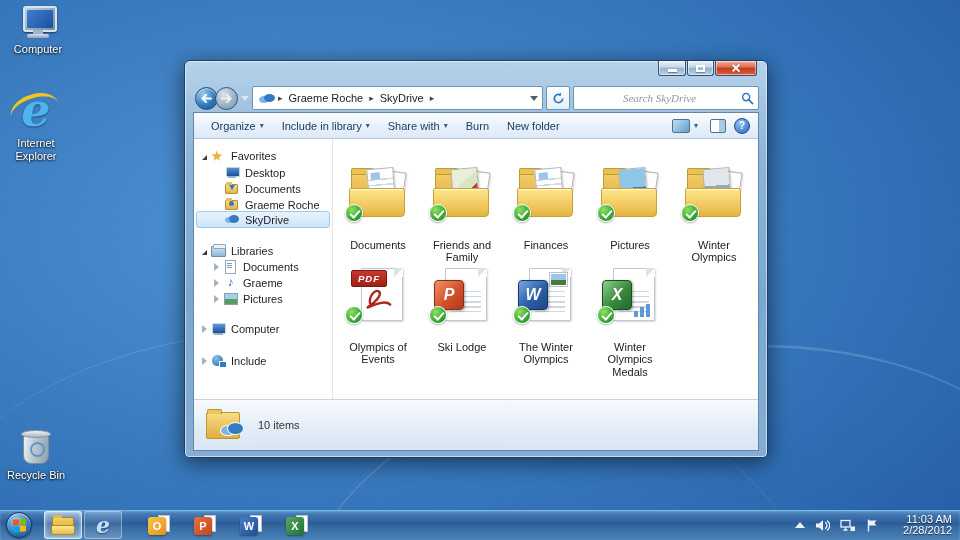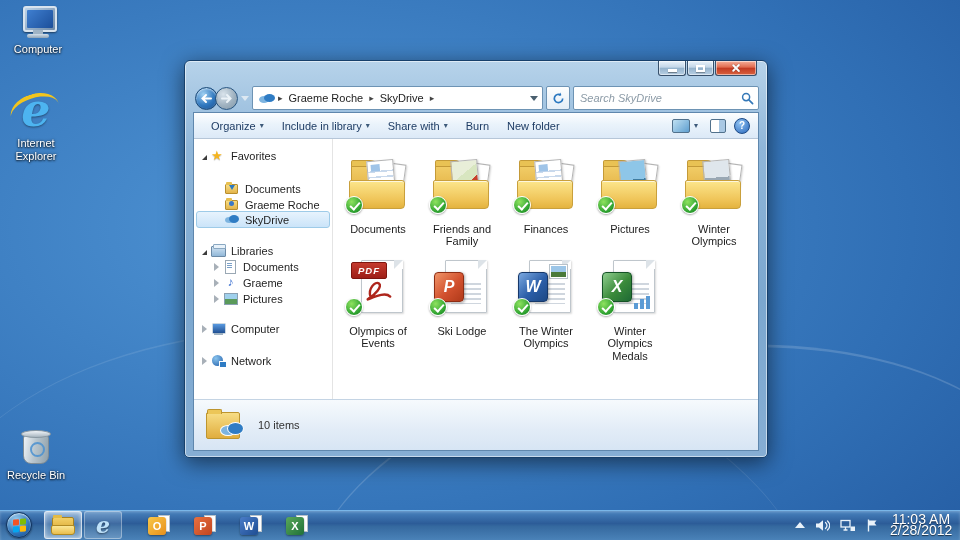--- a/index.html
+++ b/index.html
@@ -52,21 +52,21 @@
   .addr-box{flex:1;height:22px;background:#fff;border:1px solid #6d93b4;border-radius:2px;display:flex;align-items:center;padding:0 4px;font-size:11px;color:#222;}
   .crumb{padding:0 5px;white-space:nowrap;cursor:default;}
   .csep{color:#444;font-size:9px;padding:0 1px;}
   .sky-mini{width:16px;height:11px;position:relative;flex:none;margin:0 2px;}
   .sky-mini i{position:absolute;border-radius:50%;}
   .sky-mini .c1{left:0;top:3px;width:10px;height:7px;background:#7db4e0;}
   .sky-mini .c2{left:5px;top:1px;width:11px;height:8px;background:#2f7cc4;}
   .addr-dd{margin-left:auto;width:0;height:0;border-left:4px solid transparent;border-right:4px solid transparent;border-top:5px solid #4a606f;}
   .refresh-btn{width:22px;height:22px;background:linear-gradient(#fdfefe,#e4eef7);border:1px solid #6d93b4;border-radius:2px;display:flex;align-items:center;justify-content:center;flex:none;}
   .search-box{width:176px;height:22px;background:#fff;border:1px solid #6d93b4;border-radius:2px;display:flex;align-items:center;flex:none;padding:0 4px;}
-  .search-box input{border:none;outline:none;flex:1;font-size:11px;font-style:italic;color:#444;font-family:Liberation Sans, sans-serif;background:transparent;min-width:0;}
+  .search-box input{border:none;outline:none;flex:1;font-size:11px;font-style:italic;color:#444;font-family:Liberation Serif, serif;background:transparent;min-width:0;text-align:center;}
   .search-box input::placeholder{color:#8b9aa6;font-style:italic;}
 
   .content{position:absolute;left:8px;right:8px;top:51px;bottom:6px;background:#fff;border:1px solid #5f87ad;box-sizing:border-box;display:flex;flex-direction:column;}
   .cmdbar{height:25px;flex:none;background:linear-gradient(#fdfeff,#eaf3fb 45%,#dce9f7);border-bottom:1px solid #b6c6d8;display:flex;align-items:center;font-size:11px;color:#1e3c64;padding:0 8px;}
   .cmd{padding:3px 9px;border-radius:2px;display:flex;align-items:center;gap:4px;cursor:default;white-space:nowrap;}
   .cmd .dd{font-size:8px;color:#3d5a7a;}
   .cmd-right{margin-left:auto;display:flex;align-items:center;gap:8px;}
   .views-ic{width:16px;height:12px;background:linear-gradient(135deg,#bfe0f2,#5f9fd0);border:1px solid #51718c;border-radius:2px;}
   .pane-ic{width:14px;height:12px;border:1px solid #51718c;border-radius:2px;background:linear-gradient(90deg,#fff 55%,#a9c8e4 55%);}
   .help-ic{width:16px;height:16px;border-radius:50%;background:radial-gradient(circle at 35% 30%,#8fc2f2,#2a68bc);color:#fff;font-size:10px;font-weight:bold;display:flex;align-items:center;justify-content:center;border:1px solid #1c4a86;box-sizing:border-box;}
@@ -100,21 +100,21 @@
   .i-pic i{position:absolute;left:1px;top:1px;width:12px;height:10px;border:1px solid #8aa0b2;background:linear-gradient(180deg,#9fd0ec 55%,#5a9a5a 55%);}
   .i-comp i{position:absolute;left:1px;top:1px;width:12px;height:9px;background:linear-gradient(#5a9ae0,#204f92);border:1.5px solid #cbd8e2;border-radius:1px;}
   .i-comp b{position:absolute;left:3px;top:11px;width:9px;height:2px;background:#9fb2c2;}
   .i-net i{position:absolute;left:1px;top:1px;width:11px;height:11px;border-radius:50%;background:radial-gradient(circle at 35% 30%,#8ac4ee,#1d5ca8);}
   .i-net b{position:absolute;left:8px;top:7px;width:6px;height:5px;background:#2f7cc4;border:1px solid #fff;}
   .divider{position:absolute;left:138px;top:0;bottom:0;width:1px;background:#e4e4e4;}
 
   .files{position:absolute;left:139px;top:0;right:0;bottom:0;display:grid;grid-template-columns:repeat(5,84px);grid-auto-rows:102px;padding:10px 0 0 3px;}
   .tile{width:84px;text-align:center;cursor:default;}
   .tile .label{font-size:11px;color:#1c1c1c;line-height:1.12;margin-top:3px;padding:0 2px;}
-  .ficon{position:relative;width:58px;height:58px;margin:8px auto;}
+  .ficon{position:relative;width:58px;height:58px;margin:16px auto;}
 
   .f-tab{position:absolute;left:2px;top:3px;width:22px;height:9px;background:#e9c254;border:1px solid #c49a38;border-bottom:none;border-radius:2px 3px 0 0;}
   .f-back{position:absolute;left:2px;top:9px;width:50px;height:32px;background:linear-gradient(#f1cc66,#dfa939);border:1px solid #c49a38;border-radius:1px;}
   .pg{position:absolute;background:#fff;border:1px solid #b4b4b4;box-shadow:1px 1px 2px rgba(0,0,0,.18);}
   .pg-b{right:3px;top:6px;width:22px;height:36px;transform:rotate(8deg);}
   .pg-f{right:12px;top:3px;width:25px;height:41px;transform:rotate(-5deg);}
   .pg-f.doc{background:
      linear-gradient(180deg,#fff 0 6px,transparent 6px),
      repeating-linear-gradient(180deg,#fff 0 4px,#c9d9ec 4px 5.5px);background-color:#fff;}
   .pg-f.doc:before{content:"";position:absolute;left:3px;top:3px;width:9px;height:7px;background:#9fc4e8;}
@@ -174,21 +174,21 @@
   .app-ic{position:absolute;top:5px;width:22px;height:20px;}
   .app-ic .sh{position:absolute;right:0;top:0;width:10px;height:15px;background:#fff;border:1px solid #b8c2ca;}
   .app-ic .sq{position:absolute;left:0;top:2px;width:18px;height:18px;border-radius:3px;color:#fff;font-weight:bold;font-size:11px;display:flex;align-items:center;justify-content:center;box-shadow:0 1px 2px rgba(0,0,0,.4);}
   .sq.outlook{background:linear-gradient(135deg,#f8c84a,#e88f1a);}
   .sq.pptx{background:linear-gradient(135deg,#e8703f,#c2451f);}
   .sq.wordx{background:linear-gradient(135deg,#4a7cc8,#1e4d92);}
   .sq.excelx{background:linear-gradient(135deg,#5aa85a,#1f7038);}
   .tray{position:absolute;right:0;top:0;height:30px;display:flex;align-items:center;}
   .tray-ic{margin:0 5px;display:flex;align-items:center;justify-content:center;}
   .hid-arrow{width:0;height:0;border-left:5px solid transparent;border-right:5px solid transparent;border-bottom:6px solid #e9f2fa;}
-  .clock{width:62px;text-align:center;color:#fff;font-size:14px;line-height:11px;margin:0 8px 0 6px;text-shadow:0 1px 1px rgba(0,0,0,.6);}
+  .clock{width:62px;text-align:right;color:#fff;font-size:11px;line-height:11px;margin:0 8px 0 6px;text-shadow:0 1px 1px rgba(0,0,0,.6);}
 </style>
 </head>
 <body>
 
 <div class="swirl sw1"></div>
 <div class="swirl sw2"></div>
 
 <div class="dt-icon" style="left:2px;top:6px;">
   <div class="ic-computer">
       <span class="scr">
@@ -295,20 +295,28 @@
       </div>
     </div>
 
     <div class="main">
       <div class="sidebar">
         <div class="sb-row" style="top:8px">
           <span class="tw open"></span>
           <span class="sb-ic star">★</span>
           <span class="sb-label">Favorites</span>
         </div>
+        <div class="sb-row" style="top:25px">
+          <span class="tw none" style="margin-left:22px"></span>
+          <span class="sb-ic i-desktop">
+              <i></i>
+              <b></b>
+            </span>
+          <span class="sb-label">Desktop</span>
+        </div>
         <div class="sb-row" style="top:41px">
           <span class="tw none" style="margin-left:22px"></span>
           <span class="sb-ic i-downloads">
               <i class="mini-folder"></i>
               <i class="ar"></i>
             </span>
           <span class="sb-label">Documents</span>
         </div>
         <div class="sb-row" style="top:57px">
           <span class="tw none" style="margin-left:22px"></span>
@@ -363,21 +371,21 @@
               <b></b>
             </span>
           <span class="sb-label">Computer</span>
         </div>
         <div class="sb-row" style="top:213px">
           <span class="tw closed"></span>
           <span class="sb-ic i-net">
               <i></i>
               <b></b>
             </span>
-          <span class="sb-label">Network</span>
+          <span class="sb-label">Include</span>
         </div>
       </div>
       <div class="divider"></div>
 
       <div class="files">
 
         <div class="tile">
           <div class="ficon">
               <i class="f-tab"></i>
               <i class="f-back"></i>

